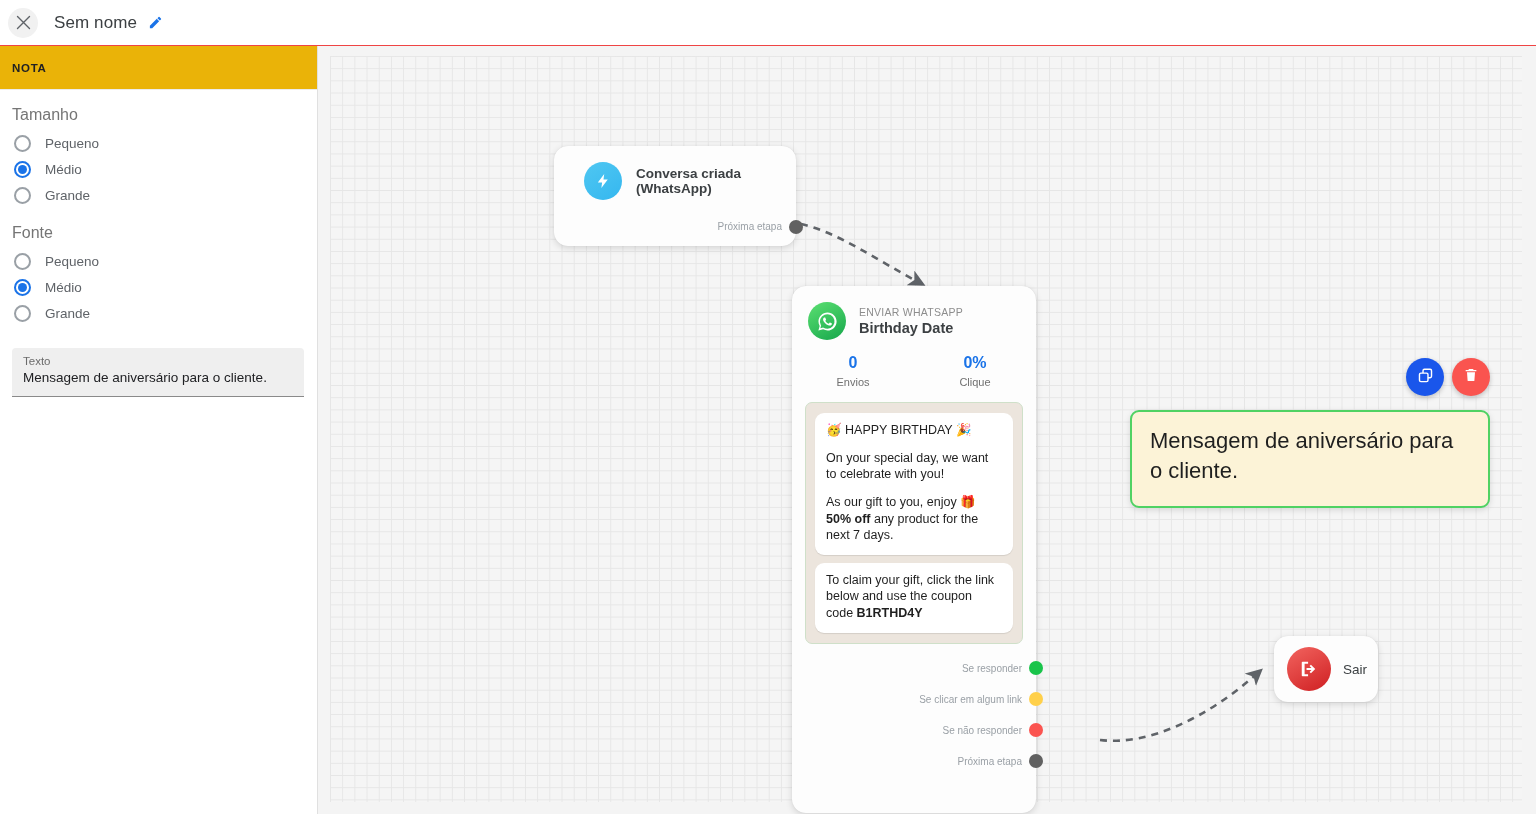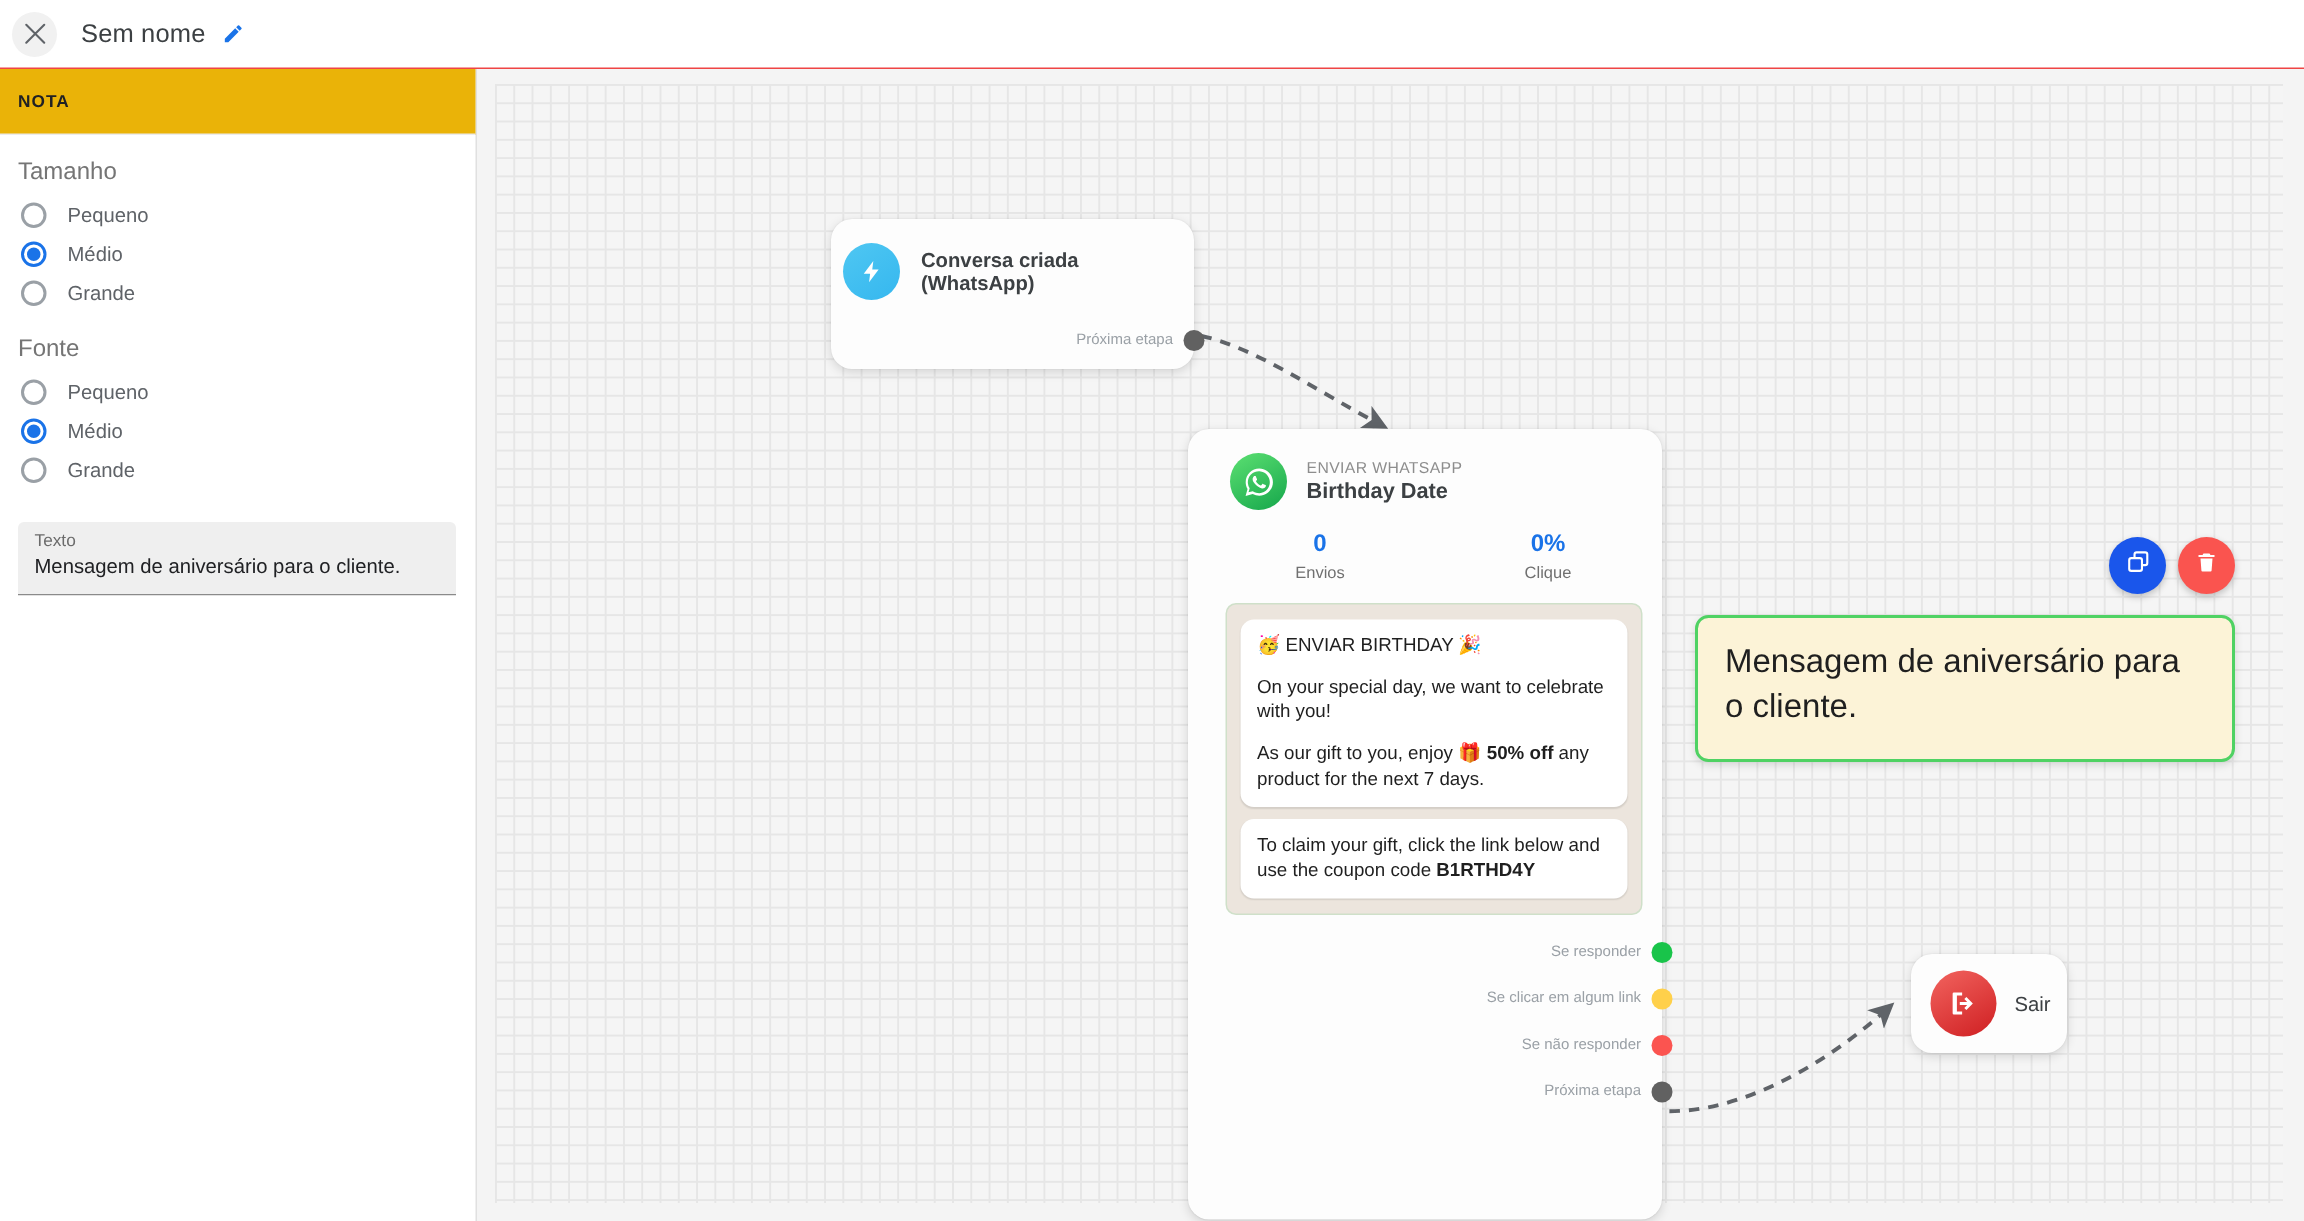--- a/index.html
+++ b/index.html
@@ -84,21 +84,21 @@
   svg.edges { position: absolute; left: 0; top: 0; width: 1218px; height: 768px; pointer-events: none; }
 
   
   .node {
     position: absolute; background: #fdfdfd; border-radius: 14px;
     box-shadow: 0 2px 7px rgba(0,0,0,.14), 0 0 1px rgba(0,0,0,.10);
   }
 
   
   #node-trigger { left: 236px; top: 100px; width: 242px; height: 100px; }
-  .trig-head { display: flex; align-items: center; padding: 16px 0 0 8px; }
+  .trig-head { display: flex; align-items: center; padding: 16px 0 0 30px; }
   .bolt-icon {
     width: 38px; height: 38px; border-radius: 50%; flex: none;
     background: linear-gradient(145deg,#4fc7f2,#35b7ef);
     display: flex; align-items: center; justify-content: center;
   }
   .trig-title { margin-left: 14px; font-size: 13.5px; font-weight: bold; color: #3c4043; }
   .port-row {
     display: flex; align-items: center; justify-content: flex-end;
     height: 31px; padding-right: 0px; position: relative;
   }
@@ -106,21 +106,21 @@
   .port-dot {
     width: 14px; height: 14px; border-radius: 50%; background: #616161;
     position: absolute; right: -7px; cursor: pointer;
   }
   .port-dot.yellow { background: #ffd04a; }
   .port-dot.green  { background: #19c44a; }
   .port-dot.red    { background: #fb5450; }
   .port-dot.grey   { background: #616161; }
 
   
-  #node-wa { left: 474px; top: 240px; width: 316px; height: 527px; padding-left: 12px; }
+  #node-wa { left: 474px; top: 240px; width: 244px; height: 527px; }
   .wa-head { display: flex; align-items: center; padding: 16px 0 0 16px; }
   .wa-icon {
     width: 38px; height: 38px; border-radius: 50%; flex: none;
     background: linear-gradient(150deg,#5ce072,#15a64b);
     display: flex; align-items: center; justify-content: center;
   }
   .wa-head-txt { margin-left: 13px; }
   .wa-kicker { font-size: 10.5px; color: #8d8d8d; letter-spacing: .25px; }
   .wa-title { font-size: 14.5px; font-weight: bold; color: #3c4043; margin-top: 2px; }
   .wa-stats { display: flex; margin-top: 14px; }
@@ -289,21 +289,21 @@
           <div class="stat-cap">Envios</div>
         </div>
         <div class="stat">
           <div class="stat-num">0%</div>
           <div class="stat-cap">Clique</div>
         </div>
       </div>
 
       <div class="chat-wrap">
         <div class="bubble">
-          <p>🥳 ENVIAR BIRTHDAY 🎉</p>
+          <p>🥳 HAPPY BIRTHDAY 🎉</p>
           <p>On your special day, we want to celebrate with you!</p>
           <p>As our gift to you, enjoy 🎁 <b>50% off</b> any product for the next 7 days.</p>
         </div>
         <div class="bubble">
           <p>To claim your gift, click the link below and use the coupon code <b>B1RTHD4Y</b></p>
         </div>
       </div>
 
       <div class="wa-ports">
         <div class="port-row">

